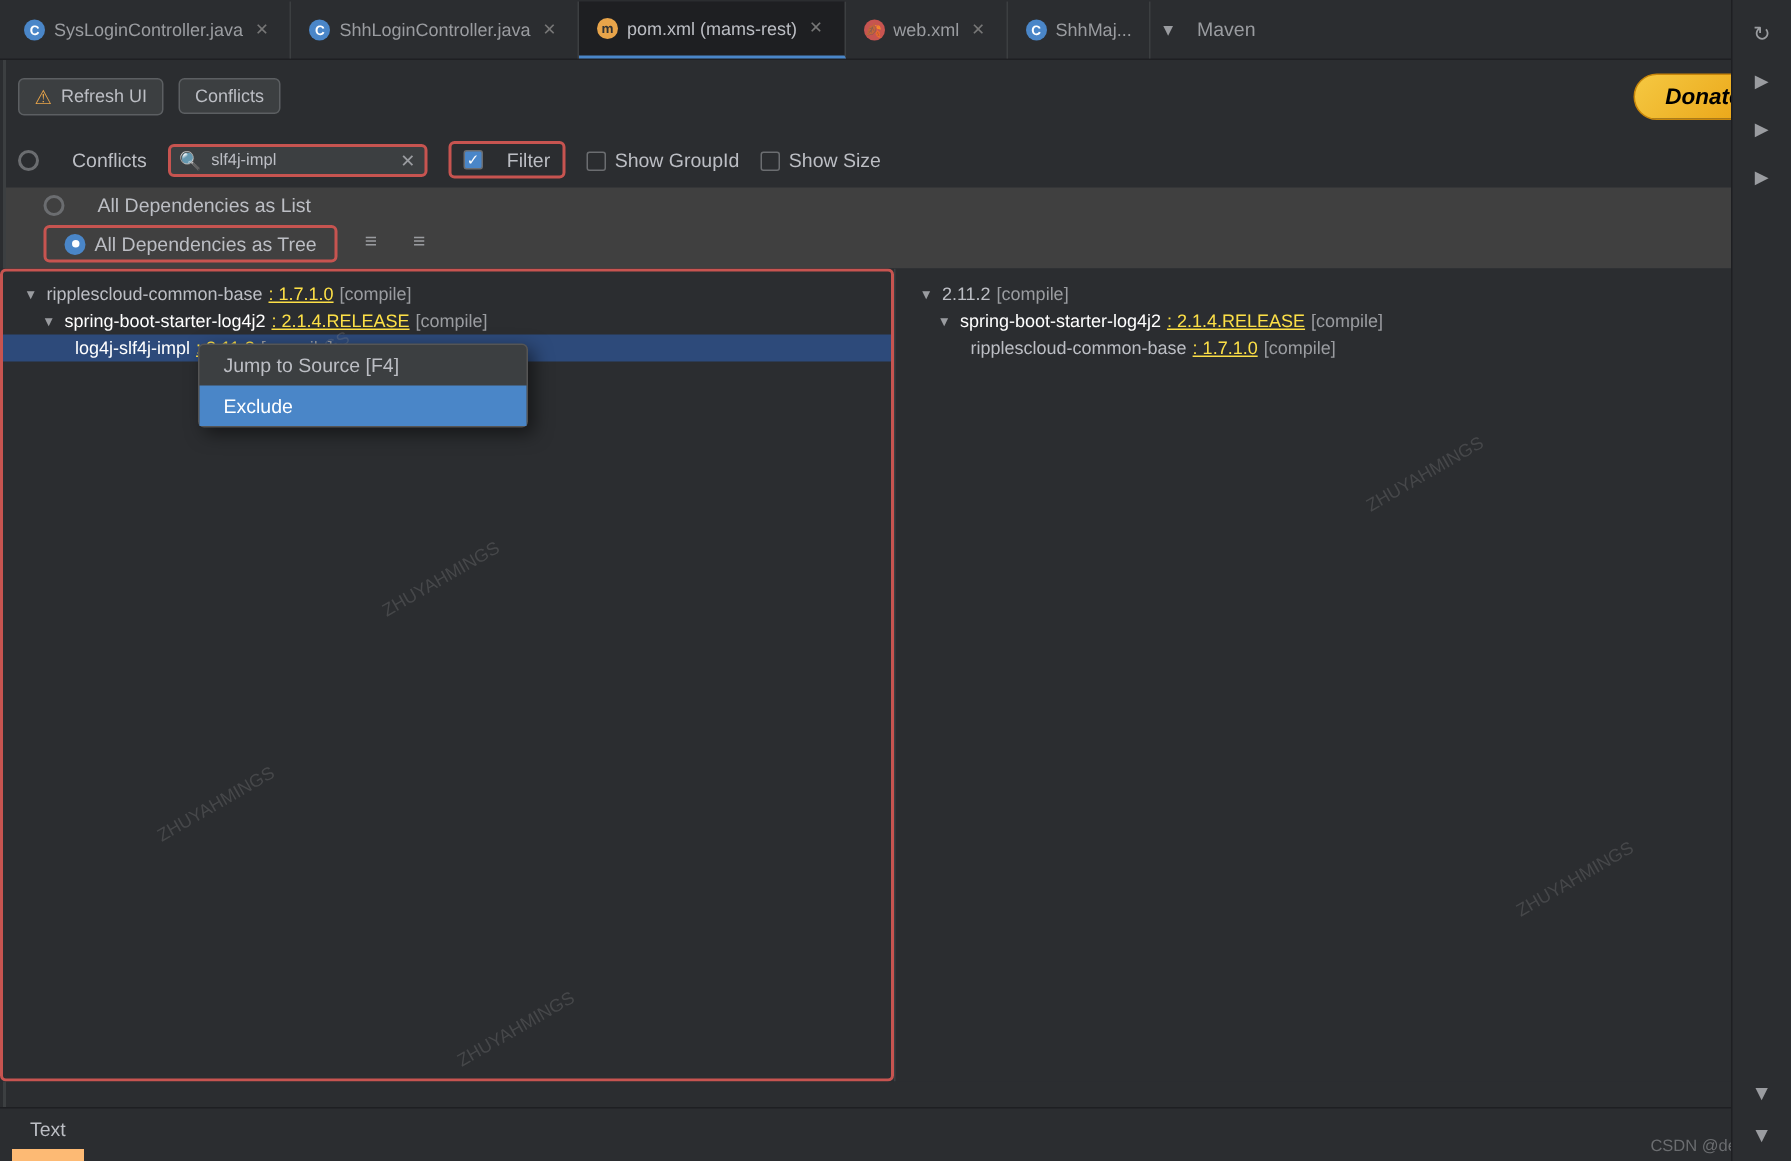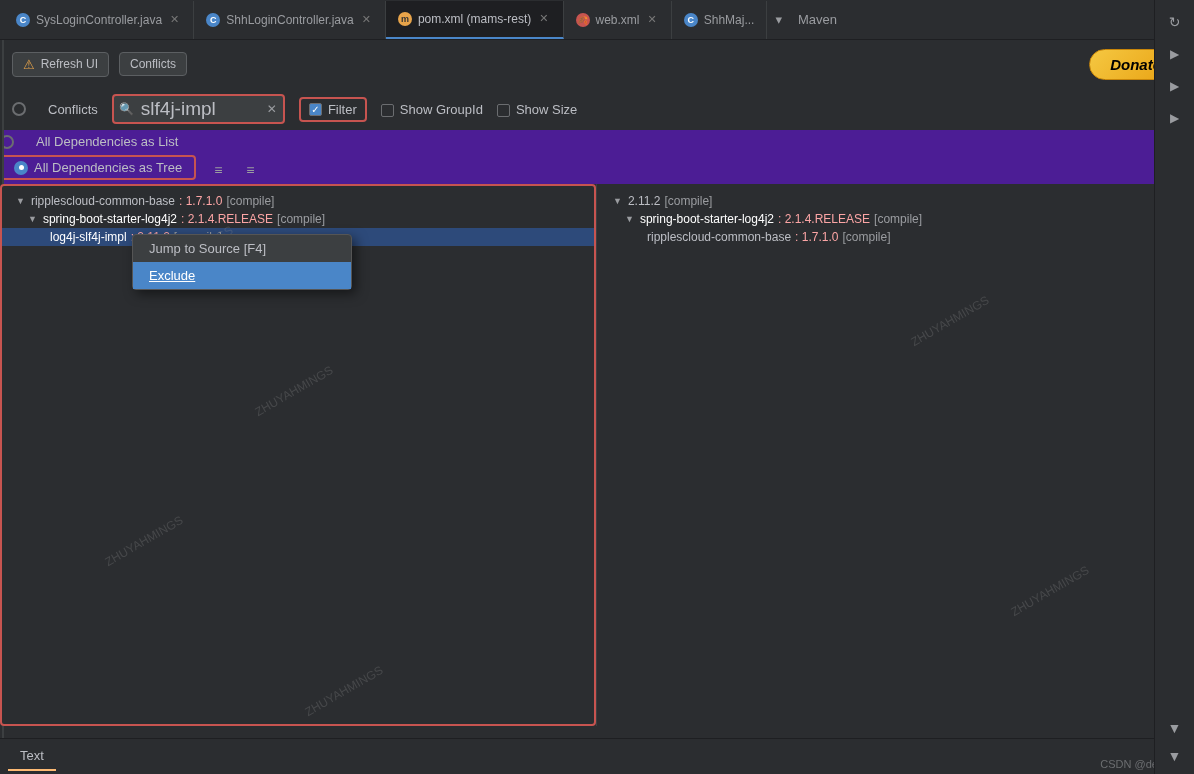--- a/index.html
+++ b/index.html
@@ -166,34 +166,34 @@
       background: #3c3f41;
       padding: 2px 6px;
       gap: 6px;
     }
     .search-icon { color: #9a9ca0; font-size: 12px; }
     .search-input {
       background: transparent;
       border: none;
       outline: none;
       color: #bcbec4;
-      font-size: 19px;
+      font-size: 11px;
       width: 120px;
     }
     .search-clear {
       color: #9a9ca0;
       cursor: pointer;
       font-size: 12px;
     }
 
     
     .filter-checkbox-wrapper {
       display: flex;
       align-items: center;
-      gap: 6px;
+      gap: 16px;
       border: 2px solid #c75450;
       border-radius: 4px;
       padding: 3px 8px;
     }
     .checkbox-box {
       width: 13px;
       height: 13px;
       border: 1px solid #6b6d70;
       background: #4a86c8;
       display: flex;
@@ -222,24 +222,24 @@
       width: 13px;
       height: 13px;
       border: 1px solid #6b6d70;
       border-radius: 2px;
       background: transparent;
     }
 
     
     .filter-row2 {
       display: flex;
-      align-items: flex-end;
-      padding: 4px 0;
+      align-items: flex-start;
+      padding: 4px 29px;
       gap: 12px;
-      background: #4c1d95;
+      background: #404040;
     }
     .radio-active-option {
       display: flex;
       align-items: center;
       gap: 6px;
       border: 2px solid #c75450;
       border-radius: 20px;
       padding: 3px 12px;
       cursor: pointer;
     }
@@ -292,42 +292,42 @@
       white-space: nowrap;
       font-size: 12px;
     }
     .dep-item.selected { background: #2d4a7a; }
     .dep-item.indented1 { padding-left: 28px; }
     .dep-item.indented2 { padding-left: 44px; }
 
     .triangle { font-size: 9px; color: #9a9ca0; margin-right: 2px; }
     .dep-name { color: #bcbec4; }
     .dep-name.bold { color: #ffffff; font-weight: normal; }
-    .dep-version { color: #fca5a5; }
+    .dep-version { color: #fde047; text-decoration: underline; }
     .dep-scope { color: #9a9ca0; }
 
     
     .context-menu {
       position: absolute;
       top: 62px;
       left: 80px;
       width: 220px;
       background: #3c3f41;
       border: 1px solid #555;
       border-radius: 4px;
       box-shadow: 4px 4px 12px rgba(0,0,0,0.5);
       z-index: 100;
     }
     .context-menu-item {
       padding: 6px 16px;
       cursor: pointer;
       font-size: 13px;
       color: #bcbec4;
     }
-    .context-menu-item.highlighted { background: #4a86c8; color: white; text-decoration: underline; }
+    .context-menu-item.highlighted { background: #4a86c8; color: white; }
 
     
     .red-border-box {
       border: 2px solid #c75450;
       border-radius: 4px;
     }
 
     
     .bottom-tabs {
       display: flex;
@@ -344,21 +344,21 @@
     }
     .bottom-tab {
       padding: 6px 12px;
       font-size: 13px;
       color: #9a9ca0;
       cursor: pointer;
       border-bottom: 2px solid transparent;
     }
     .bottom-tab.active {
       color: #bcbec4;
-      border-bottom: 2px solid #fdba74;
+      border-bottom: 8px solid #fdba74;
     }
 
     
     .watermark {
       position: absolute;
       color: rgba(150,150,150,0.25);
       font-size: 12px;
       transform: rotate(-30deg);
       pointer-events: none;
       white-space: nowrap;

